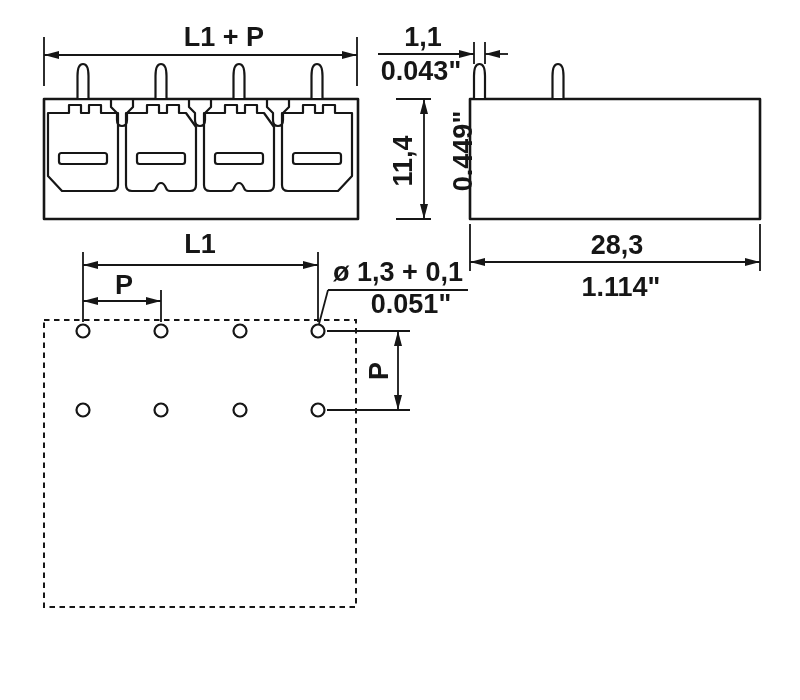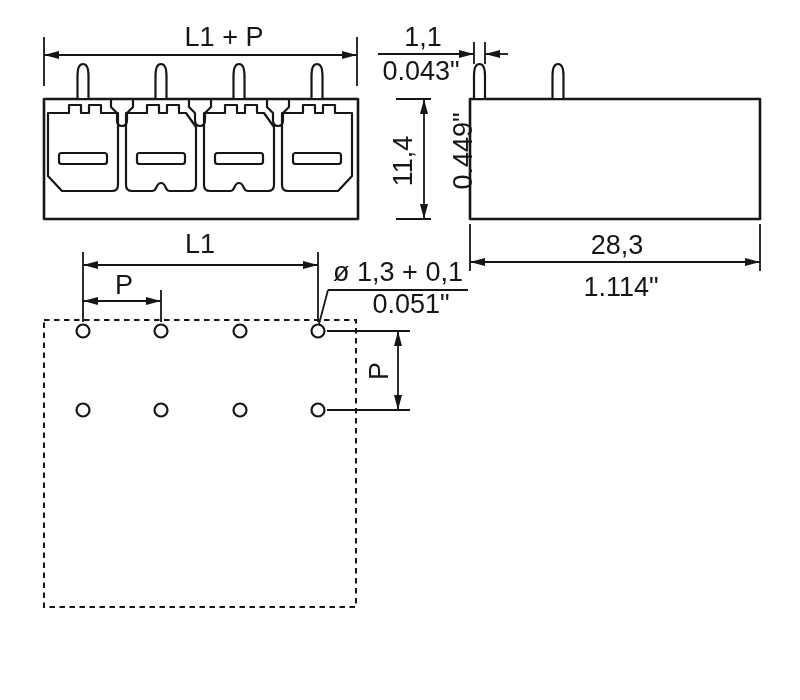--- a/index.html
+++ b/index.html
@@ -6,20 +6,21 @@
     margin: 0;
     padding: 0;
     background: #ffffff;
   }
   .stage {
     position: relative;
     width: 800px;
     height: 700px;
     background: #ffffff;
     overflow: hidden;
+    font-weight: bold;
   }
   svg text {
     font-family: "Liberation Sans", "DejaVu Sans", sans-serif;
     font-size: 27px;
     fill: #161616;
   }
   .obj {
     fill: #ffffff;
     stroke: #161616;
     stroke-width: 2.6;

